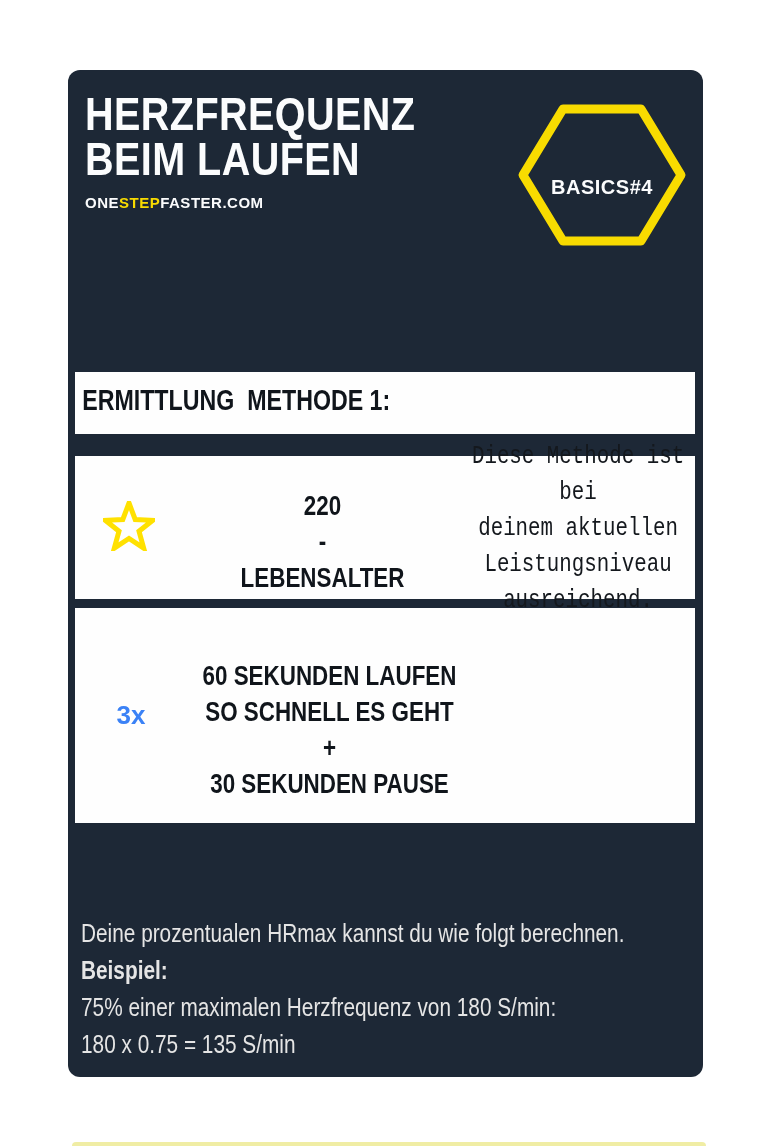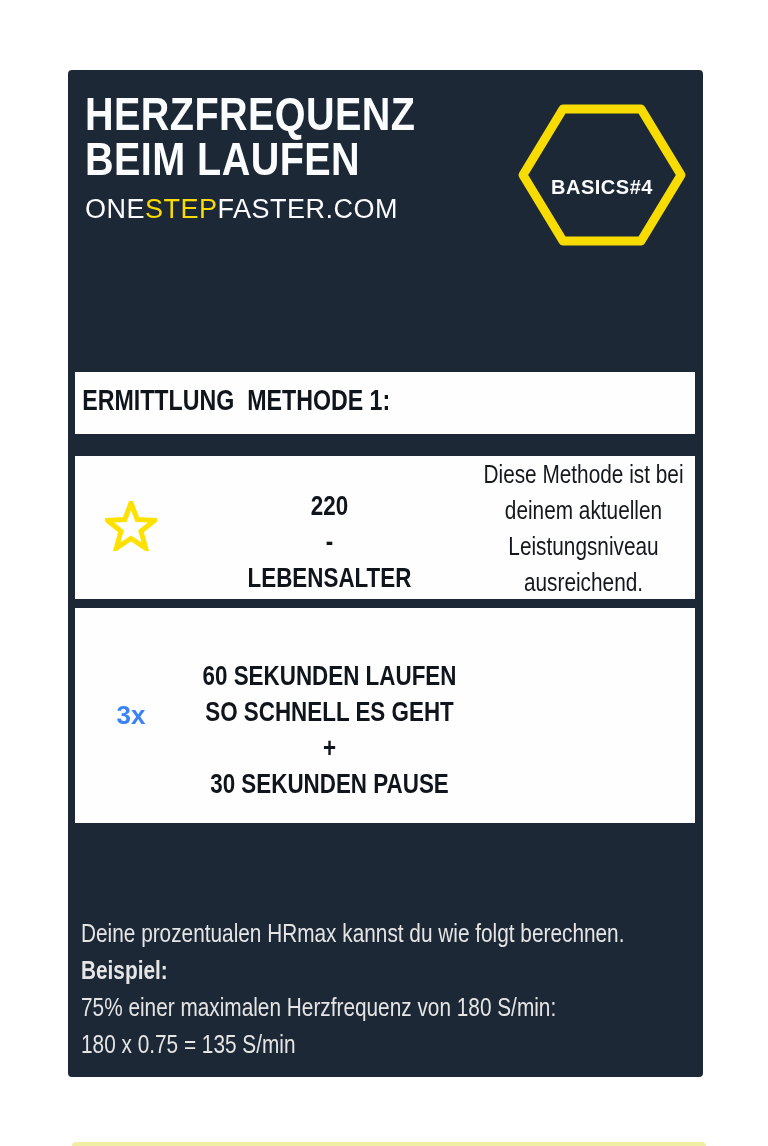--- a/index.html
+++ b/index.html
@@ -2,33 +2,33 @@
 <html><head>
 <meta charset="utf-8">
 <style>
   html,body{margin:0;padding:0;}
   body{
     width:768px;height:1146px;background:#ffffff;position:relative;overflow:hidden;
     font-family:"Liberation Sans", sans-serif;
   }
   .card{
     position:absolute;left:68px;top:70px;width:635px;height:1007px;
-    background:#1D2836;border-radius:4px;
+    background:#1D2836;border-radius:12px;
   }
   
   .cond{transform:scaleX(0.8);transform-origin:0 50%;width:125%;}
   .cond-block{transform:scaleX(0.8);transform-origin:0 0;width:125%;}
 
   .title{
     position:absolute;left:17px;top:22px;color:#FBFCFD;font-weight:bold;
     font-size:46px;line-height:45px;letter-spacing:0.5px;white-space:nowrap;
     transform:scaleX(0.86);transform-origin:0 0;
   }
   .site{
-    position:absolute;left:17px;top:124px;font-size:27px;font-weight:normal;
+    position:absolute;left:17px;top:124px;font-size:15px;font-weight:bold;
     letter-spacing:0.5px;color:#FBFCFD;white-space:nowrap;
   }
   .site .accent{color:#F8DB00;}
 
   .hex{position:absolute;left:449px;top:30px;width:170px;height:150px;}
   .hex svg{position:absolute;left:0;top:0;}
   .hex-label{
     position:absolute;left:0;top:12px;width:170px;height:150px;
     display:flex;flex-direction:row;align-items:center;justify-content:center;
     color:#FBFCFD;font-weight:bold;font-size:20px;line-height:25px;letter-spacing:0.5px;
@@ -47,21 +47,21 @@
   }
   .bar-text{
     font-size:29px;font-weight:bold;color:#10151B;padding-left:9px;
     white-space:pre;position:relative;top:-3px;
   }
   .row{background:#FEFEFE;display:flex;align-items:center;margin-bottom:9px;}
   .row-1{height:143px;}
   .row-2{height:215px;}
   .col-left{width:112px;display:flex;align-items:center;justify-content:center;}
   .col-mid{width:285px;text-align:center;overflow:visible;margin-top:28px;}
-  .col-right{flex:1;text-align:center;}
+  .col-right{flex:1;text-align:center;font-family:Liberation Mono, monospace;}
   .formula{font-size:28px;font-weight:bold;line-height:36px;color:#10151B;text-align:center;}
   .note{font-size:26px;line-height:36px;color:#14181D;text-align:center;}
   .multiplier{font-size:26px;font-weight:bold;color:#3b82f6;}
 
   .outro{position:absolute;left:13px;top:845px;width:610px;color:#e5e5e5;}
   .outro .cond-block{font-size:26px;line-height:37px;}
   .outro-line{white-space:pre-wrap;}
   .outro-line.l-bold{font-weight:bold;}
 
   .next-strip{

